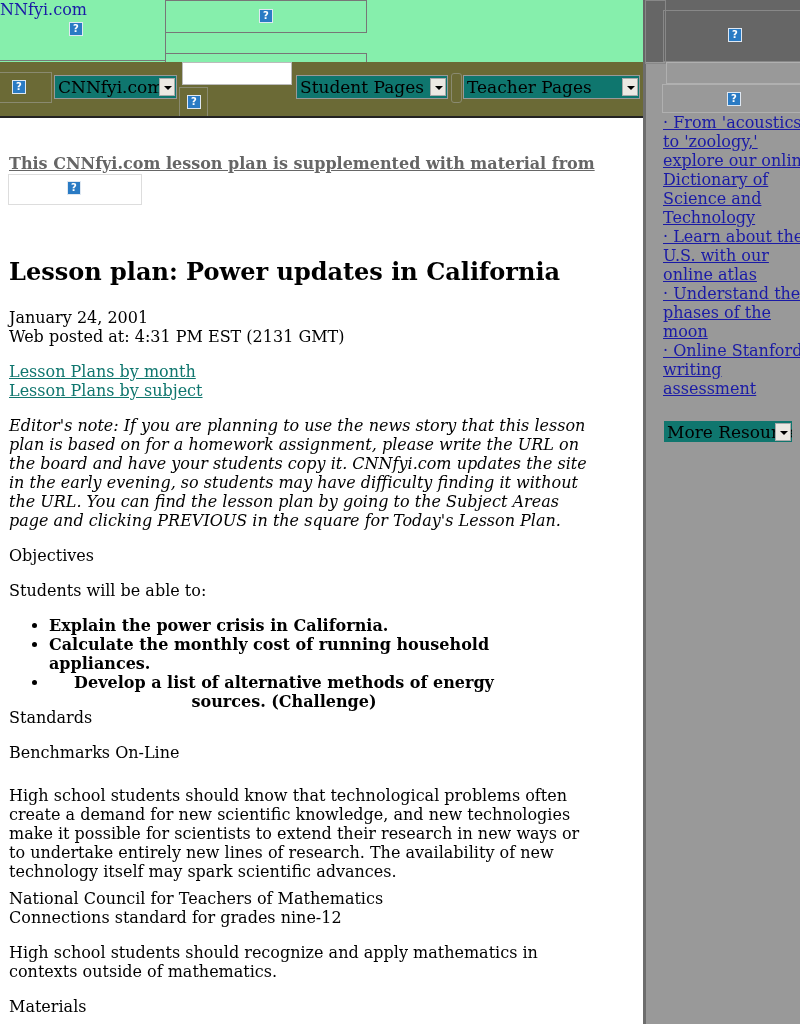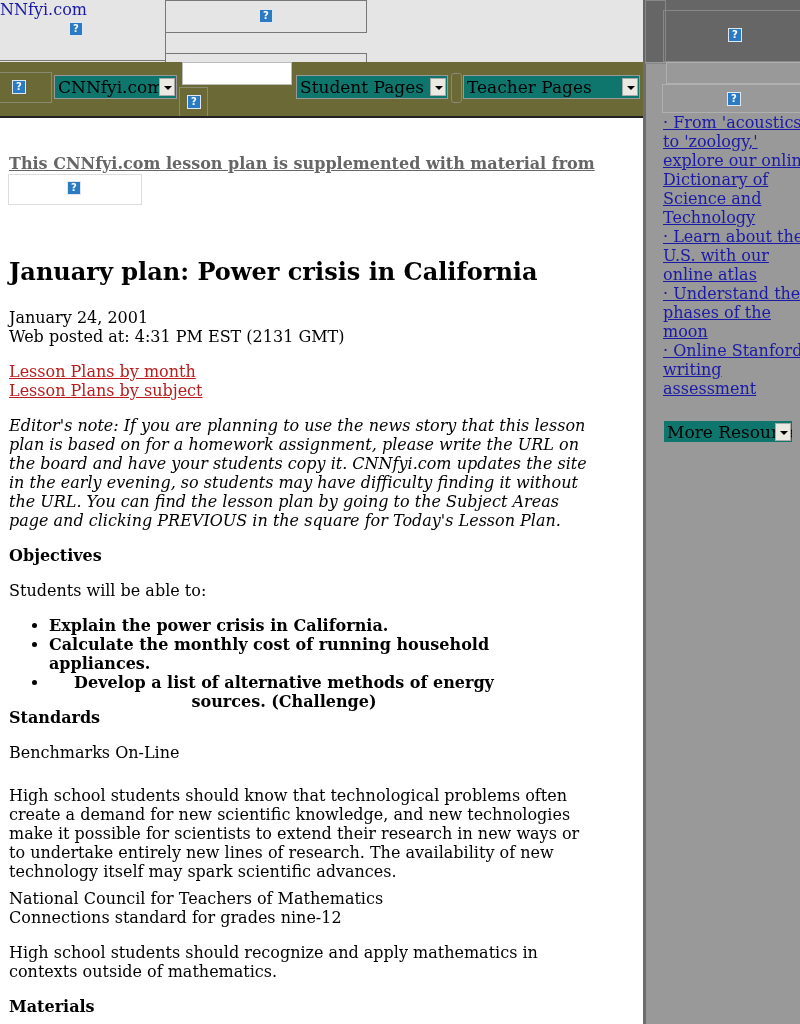--- a/index.html
+++ b/index.html
@@ -12,21 +12,21 @@
     .broken-img {
       display: inline-block; width: 14px; height: 14px;
       background: #2a7bc4; border: 1px solid #dfe8f2;
       box-sizing: border-box; color: #fff; font-size: 10px; line-height: 12px;
       text-align: center; font-family: "DejaVu Sans", sans-serif; font-weight: bold;
     }
     .abs { position: absolute; }
     .outline-box { position: absolute; border: 1px solid #777; box-sizing: border-box; }
 
     
-    #top-header { position: absolute; left: 0; top: 0; width: 643px; height: 70px; background: #e5e5e5; }
+    #top-header { position: absolute; left: 0; top: 0; width: 643px; height: 70px; background: #86efac; }
     #logo-text { position: absolute; left: 0; top: 1px; color: #1a1aa6; font-size: 16px; line-height: 18px; }
 
     
     #nav-bar { position: absolute; left: 0; top: 62px; width: 643px; height: 55px; background: #6b6a36; }
     #nav-rule { position: absolute; left: 0; top: 116px; width: 643px; height: 2px; background: #222; }
 
     .select-box {
       position: absolute; background: #0f766e; border: 1px solid #999; box-sizing: border-box;
       height: 24px; font-size: 17px; line-height: 22px; padding-left: 3px; color: #000;
       white-space: nowrap; overflow: hidden;
@@ -44,22 +44,22 @@
     #sidebar { position: absolute; left: 643px; top: 0; width: 157px; height: 1024px; background: #999999; border-left: 3px solid #6d6d6d; box-sizing: border-box; }
     #sidebar-top { position: absolute; left: 643px; top: 0; width: 157px; height: 62px; background: #666666; }
     .side-link {
       display: block; color: #1a1aa6; text-decoration: underline;
       font-size: 16px; line-height: 19px; white-space: normal;
     }
     #sidebar-links { position: absolute; left: 663px; top: 113px; width: 150px; }
     #supplement-text { position: absolute; left: 9px; top: 154px; color: #666; font-weight: bold; font-size: 16px; white-space: nowrap; text-decoration: underline; }
     #page-title { position: absolute; left: 9px; top: 257px; font-size: 24px; font-weight: bold; margin: 0; white-space: nowrap; }
     .body-text { position: absolute; left: 9px; font-size: 16px; line-height: 19px; }
-    .link { color: #b91c1c; text-decoration: underline; }
-    .bold { font-weight: bold; }
+    .link { color: #0f766e; text-decoration: underline; }
+    .bold { font-weight: normal; }
     .italic { font-style: italic; }
     ul.obj { margin: 0; padding-left: 40px; font-weight: bold; }
     ul.obj li { font-size: 16px; line-height: 19px; }
   </style>
 </head>
 <body>
 
 <div id="top-header">
   <div id="logo-text">NNfyi.com</div>
   <div class="outline-box" style="left:-1px;top:-1px;width:167px;height:62px;"></div>
@@ -115,21 +115,21 @@
 
 <div class="select-box" style="left:663px;top:420px;width:130px;height:23px;">
   <span>More Resources</span>
   <span class="select-arrow"></span>
 </div>
 
 <div id="supplement-text">This CNNfyi.com lesson plan is supplemented with material from</div>
 <div class="outline-box" style="left:8px;top:174px;width:134px;height:31px;border-color:#ddd;"></div>
 <span class="broken-img abs" style="left:67px;top:181px;">?</span>
 
-<h1 id="page-title">January plan: Power crisis in California</h1>
+<h1 id="page-title">Lesson plan: Power updates in California</h1>
 
 <div class="body-text" style="top:308px;">January 24, 2001</div>
 <div class="body-text" style="top:327px;">Web posted at: 4:31 PM EST (2131 GMT)</div>
 
 <a class="body-text link" style="top:362px;">Lesson Plans by month</a>
 <a class="body-text link" style="top:381px;">Lesson Plans by subject</a>
 
 <div class="body-text italic" style="top:416px;width:585px;">Editor's note: If you are planning to use the news story that this lesson plan is based on for a homework assignment, please write the URL on the board and have your students copy it. CNNfyi.com updates the site in the early evening, so students may have difficulty finding it without the URL. You can find the lesson plan by going to the Subject Areas page and clicking PREVIOUS in the square for Today's Lesson Plan.</div>
 
 <div class="body-text bold" style="top:546px;">Objectives</div>

